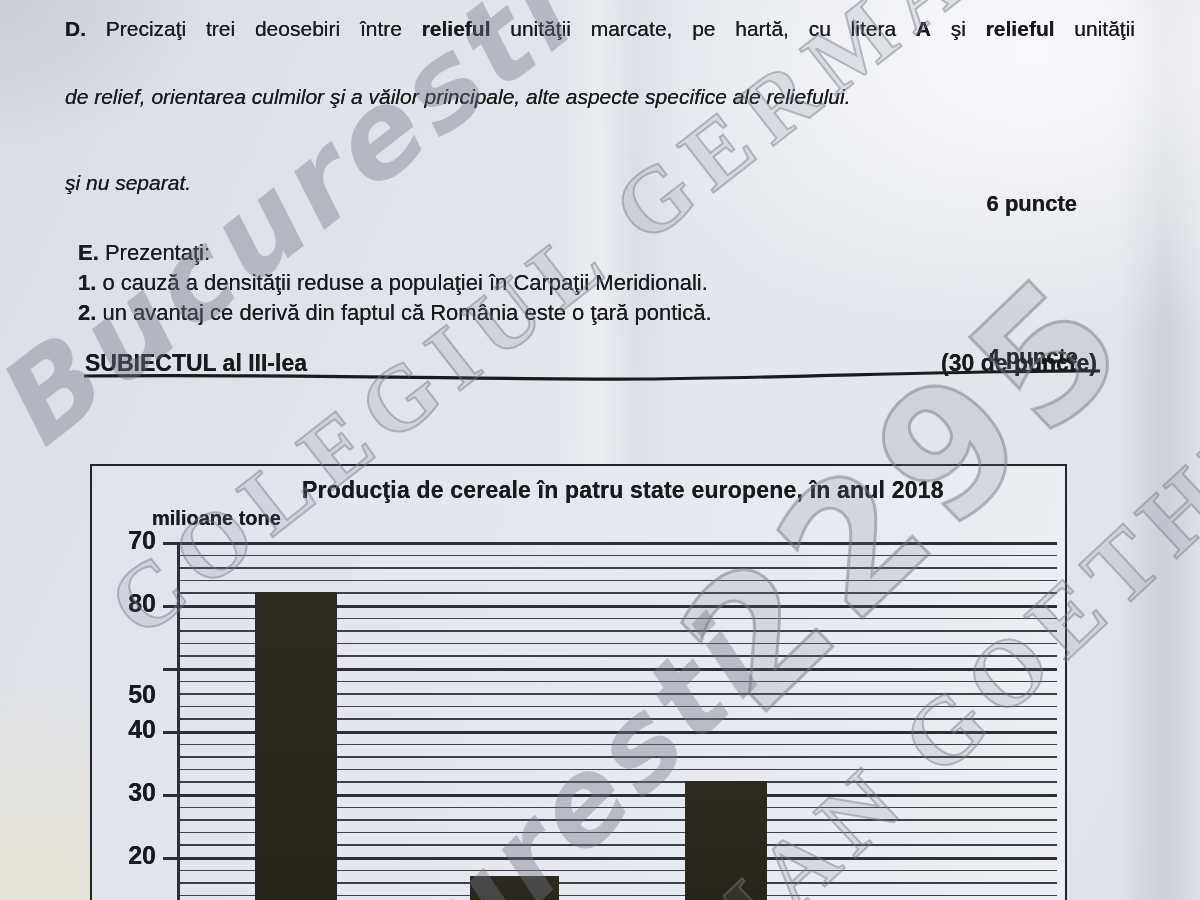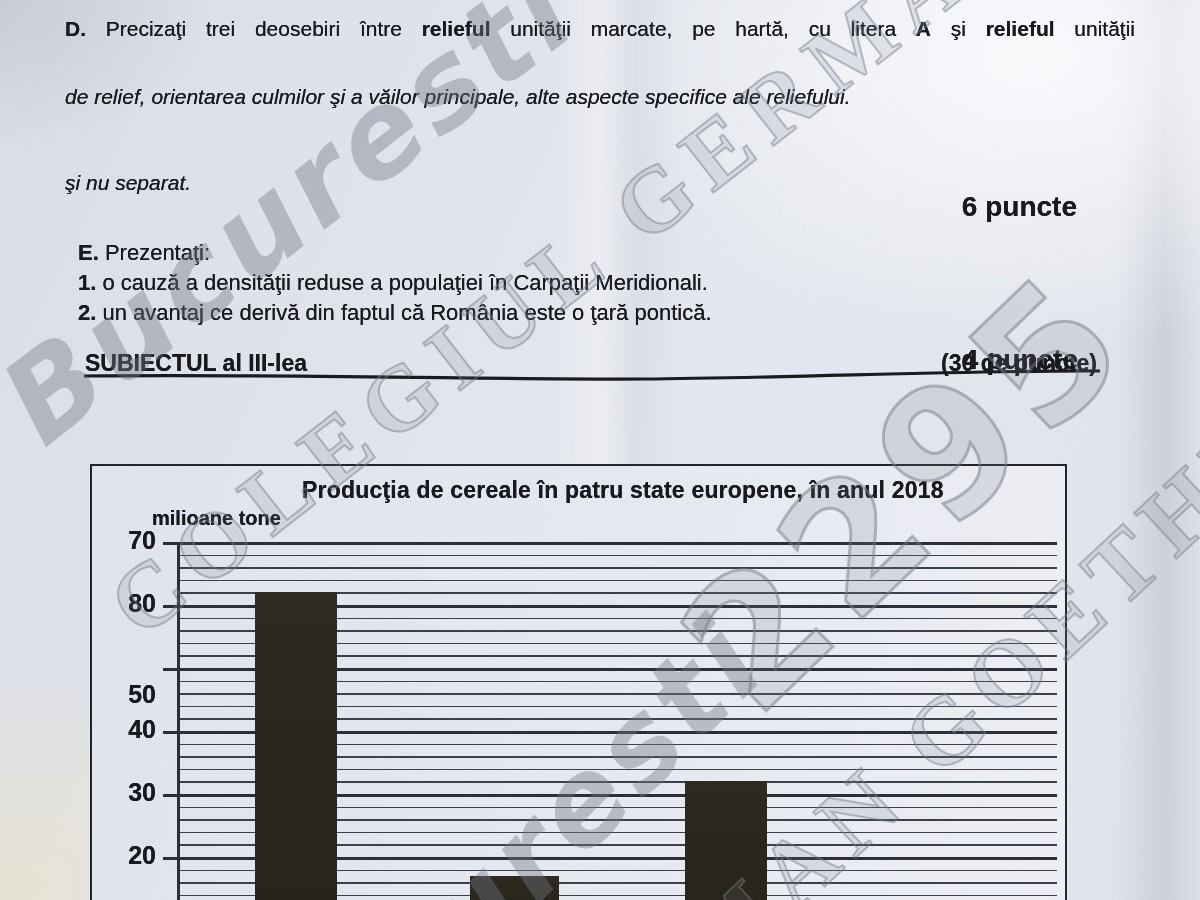--- a/index.html
+++ b/index.html
@@ -19,21 +19,21 @@
   }
   
   .tl{position:absolute; z-index:20;}
   .blk{position:absolute;}
   .line{white-space:nowrap;}
   .jline{white-space:normal; text-align:justify; text-align-last:justify;}
   .b{font-weight:bold;}
   .i{font-style:italic;}
   .body-txt{font-size:21px; line-height:28.3px; text-shadow:0 0 0.6px currentColor;}
   .e-txt{font-size:22px; line-height:30px; text-shadow:0 0 0.6px currentColor;}
-  .pts{position:absolute; font-weight:bold; font-size:28px; text-shadow:0 0 0.6px currentColor;}
+  .pts{position:absolute; font-weight:bold; font-size:22px; text-shadow:0 0 0.6px currentColor;}
   .subj{position:absolute; font-weight:bold; font-size:23px; text-shadow:0 0 0.5px currentColor;}
   
   #chart-box{
     position:absolute; left:90px; top:464px; width:977px; height:445px; z-index:10;
     border:2.5px solid #22252b; box-sizing:border-box; overflow:hidden;
     background:linear-gradient(100deg,#dfe3ec 0%,#e6e9f0 60%,#eceef3 100%);
   }
   #chart-title{position:absolute; left:210px; top:11px; font-size:23px; font-weight:bold; letter-spacing:0.2px; text-shadow:0 0 0.5px currentColor;}
   #chart-ylabel{position:absolute; left:60px; top:41px; font-size:20px; font-weight:bold; text-shadow:0 0 0.5px currentColor;}
   .gl{position:absolute; background:#3c4049; height:1.6px;}

